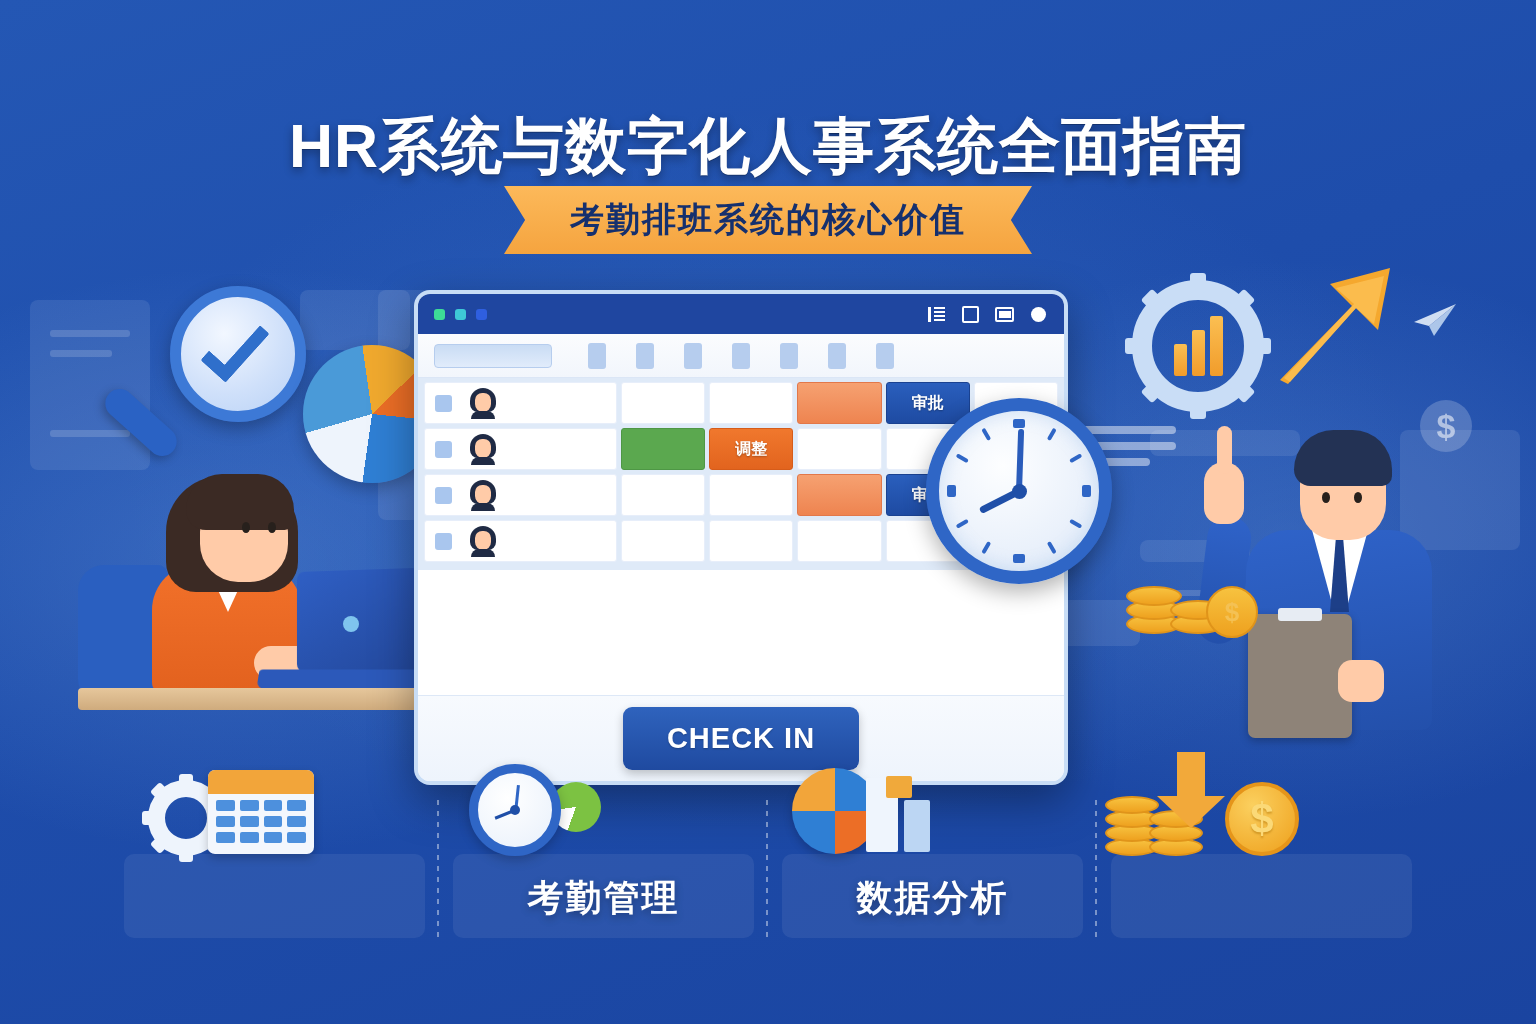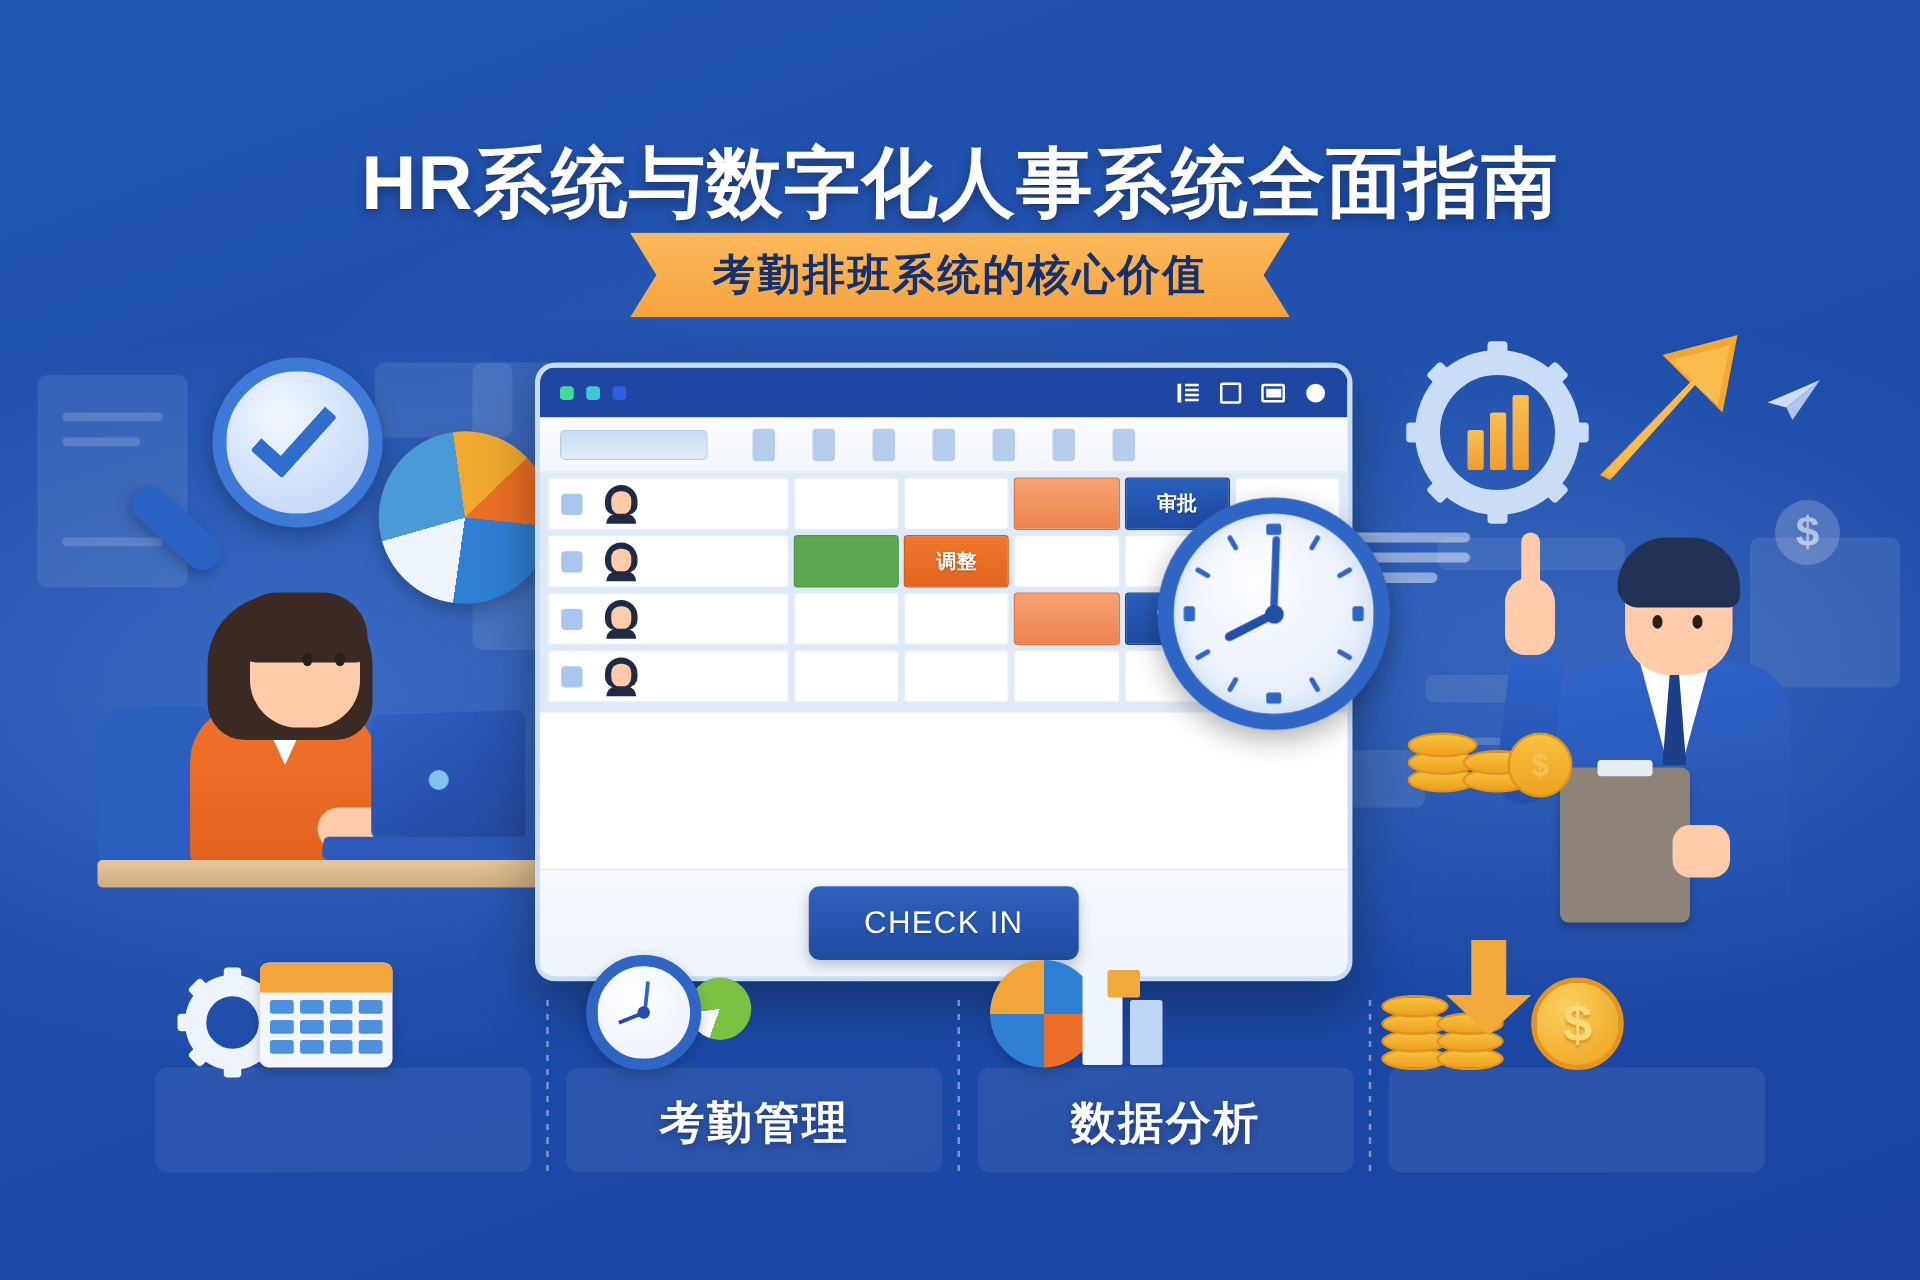--- a/index.html
+++ b/index.html
@@ -74,21 +74,21 @@
   .face { position: absolute; left: 122px; top: 30px; width: 88px; height: 92px; background: #ffcba8; border-radius: 42px 42px 38px 38px; }
   .hair-front { position: absolute; left: 108px; top: 14px; width: 108px; height: 56px; background: #3b2a24; border-radius: 54px 54px 14px 30px; }
   .eye { position: absolute; width: 8px; height: 11px; background: #27201c; border-radius: 50%; top: 62px; }
   .laptop-lid { position: absolute; left: 214px; top: 110px; width: 128px; height: 104px; background: linear-gradient(150deg,#2f5fc4,#23489c); border-radius: 8px; transform: perspective(420px) rotateY(-16deg); }
   .laptop-dot { position: absolute; left: 265px; top: 156px; width: 16px; height: 16px; background: #7fc4ee; border-radius: 50%; }
   .laptop-base { position: absolute; left: 180px; top: 208px; width: 178px; height: 22px; background: #2c59ba; border-radius: 4px 4px 8px 8px; transform: perspective(300px) rotateX(28deg); }
   .arm { position: absolute; left: 176px; top: 186px; width: 80px; height: 34px; background: #ffcba8; border-radius: 18px; }
 
   
   #window {
-    position: absolute; left: 428px; top: 290px; width: 654px; height: 495px;
+    position: absolute; left: 414px; top: 290px; width: 654px; height: 495px;
     background: #ffffff; border-radius: 16px;
     box-shadow: 0 16px 44px rgba(0,0,0,0.35);
     overflow: hidden;
     border: 4px solid rgba(190,215,245,0.85);
   }
   #titlebar { height: 40px; background: #1f46a0; display: flex; align-items: center; padding: 0 16px; }
   .dot { width: 11px; height: 11px; border-radius: 3px; margin-right: 10px; }
   #tb-right { margin-left: auto; display: flex; align-items: center; gap: 15px; }
   .tb-ico { width: 19px; height: 19px; color: #fff; display: flex; align-items:center; justify-content:center; }
   .ico-lines { width: 17px; height: 15px; border-left: 3px solid #fff; display:flex; flex-direction:column; justify-content:space-between; padding-left:3px; }
@@ -129,21 +129,21 @@
     border: 13px solid #2f66c6;
     box-shadow: 0 8px 22px rgba(0,0,0,0.3), inset 0 0 18px rgba(140,180,230,0.35);
   }
   .tick { position: absolute; left: 50%; top: 8px; width: 4px; height: 13px; background: #2f66c6; border-radius: 2px; transform-origin: 2px 72px; margin-left: -2px; }
   .tick.major { height: 9px; width: 12px; margin-left: -6px; transform-origin: 6px 72px; }
   .hand-h { position: absolute; left: 50%; top: 50%; width: 7px; height: 44px; background: #1f4fa8; border-radius: 4px; transform-origin: 50% 100%; margin-left:-3.5px; margin-top:-44px; }
   .hand-m { position: absolute; left: 50%; top: 50%; width: 6px; height: 62px; background: #2a5cbb; border-radius: 4px; transform-origin: 50% 100%; margin-left:-3px; margin-top:-62px; }
   .hand-pin { position: absolute; left: 50%; top: 50%; width: 15px; height: 15px; background: #1f4fa8; border-radius: 50%; margin: -7.5px 0 0 -7.5px; }
 
   #btnbar { position: absolute; left: 0; bottom: 0; width: 100%; height: 86px; background: linear-gradient(180deg,#f7fafe,#eef4fc); display:flex; align-items:center; justify-content:center; gap: 30px; border-top: 1px solid #dde8f7; }
-  .big-btn { padding: 15px 44px; border-radius: 9px; color:#fff; font-size: 25px; font-weight: normal; letter-spacing: 1px; box-shadow: 0 4px 10px rgba(0,0,0,0.22); border:none; cursor:pointer; text-shadow: 0 1px 2px rgba(0,0,0,0.25); }
+  .big-btn { padding: 15px 44px; border-radius: 9px; color:#fff; font-size: 29px; font-weight: bold; letter-spacing: 1px; box-shadow: 0 4px 10px rgba(0,0,0,0.22); border:none; cursor:pointer; text-shadow: 0 1px 2px rgba(0,0,0,0.25); }
   #check-in { background: linear-gradient(180deg,#2f63bd,#1f4aa0); }
   #check-out { background: linear-gradient(180deg,#f0823a,#e06322); }
 
   
   #right-art { position: absolute; right: 0; top: 250px; width: 420px; height: 500px; }
   #gear-chart { position: absolute; left: 16px; top: 30px; width: 132px; height: 132px; }
   .gear-ring { position: absolute; inset: 0; border-radius: 50%; border: 20px solid #c9ddf6; box-sizing: border-box; }
   .gear-tooth { position: absolute; left: 50%; top: -7px; width: 16px; height: 20px; background: #c9ddf6; border-radius: 3px; margin-left: -8px; transform-origin: 8px 73px; }
   .gbar { position: absolute; bottom: 36px; width: 13px; background: linear-gradient(180deg,#fbbf52,#f19c2b); border-radius: 2px; }
   #arrow-up { position: absolute; left: 150px; top: 8px; width: 130px; height: 130px; }

